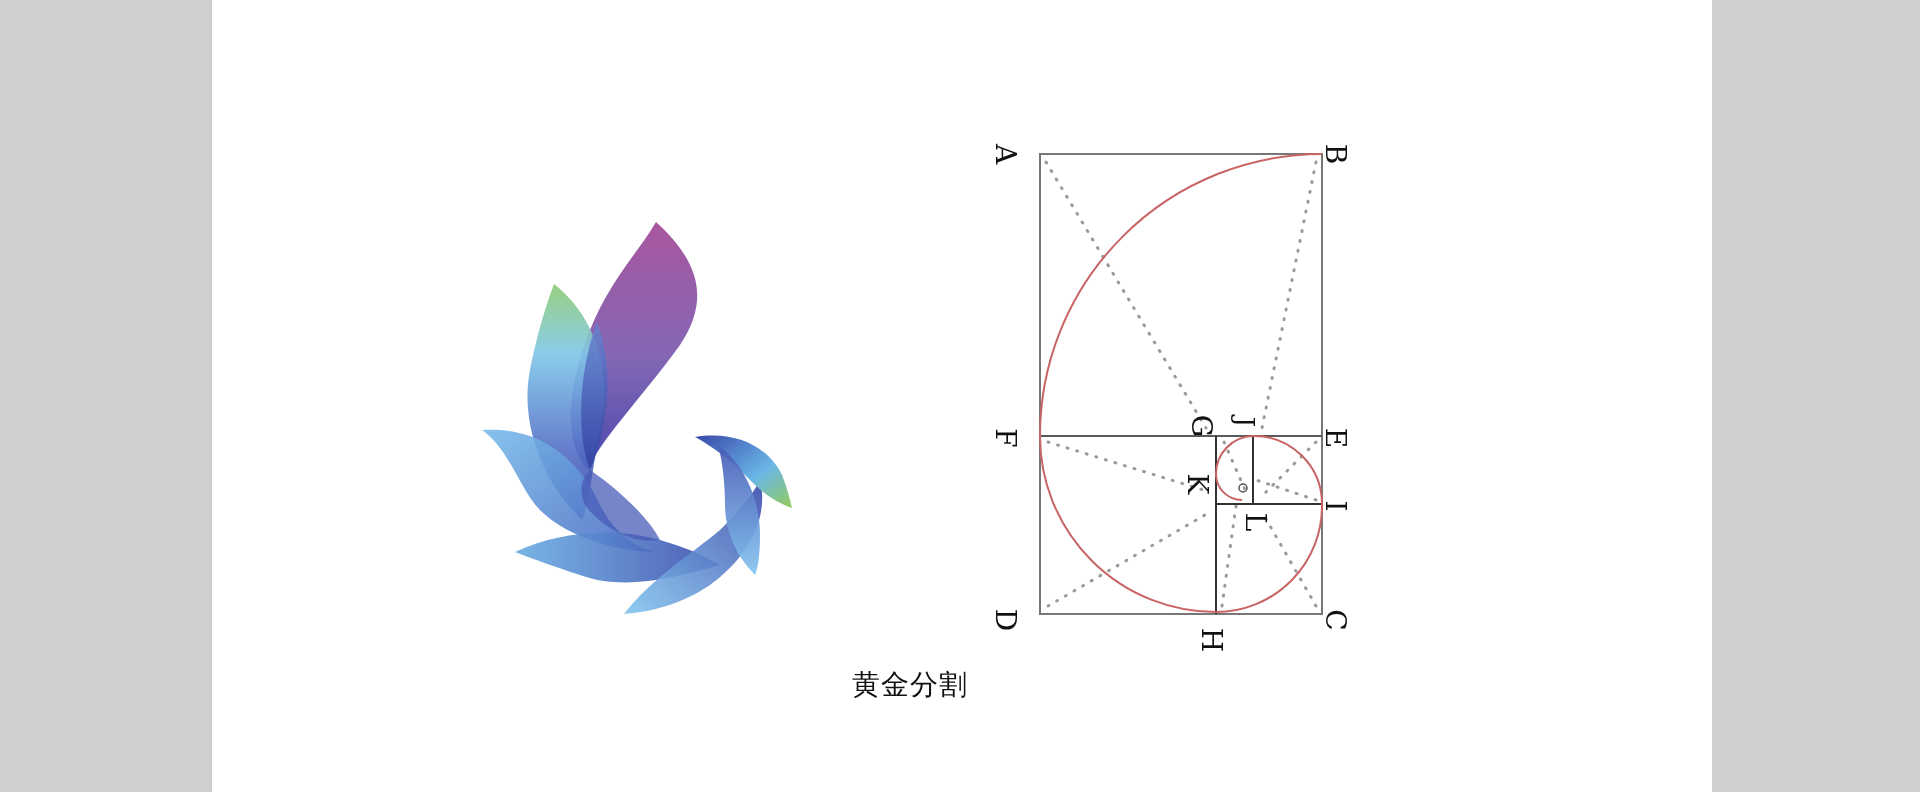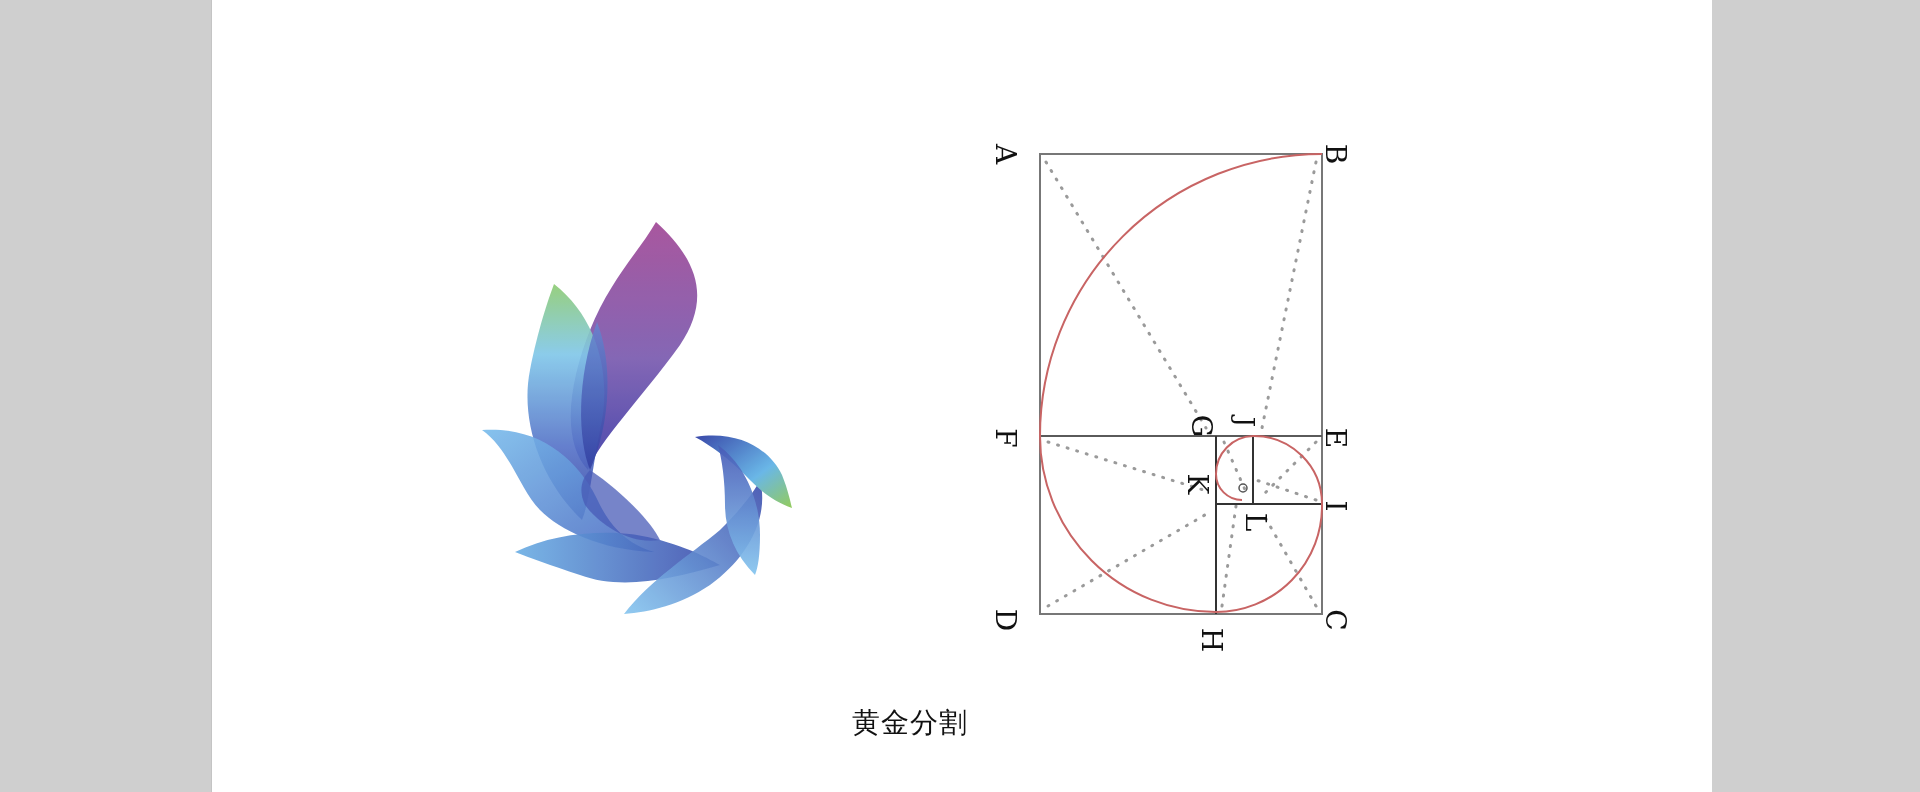--- a/index.html
+++ b/index.html
@@ -10,21 +10,21 @@
     position: relative;
   }
   .page {
     position: absolute; left: 212px; top: 0; width: 1500px; height: 792px;
     background: #ffffff;
     box-shadow: -1px 0 0 #c4c4c4;
   }
   .logo { position: absolute; left: 0; top: 0; width: 1920px; height: 792px; pointer-events: none; }
   .diagram { position: absolute; left: 0; top: 0; width: 1920px; height: 792px; }
   .caption {
-    position: absolute; left: 852px; top: 704px;
+    position: absolute; left: 852px; top: 666px;
     font-size: 28px; color: #111; letter-spacing: 1px;
     font-family: "DejaVu Sans", sans-serif;
   }
   .lbl { font-family: "DejaVu Serif", serif; font-size: 28px; fill: #111; }
   .lbl-sm { font-family: "DejaVu Serif", serif; font-size: 26px; fill: #111; }
 </style>
 </head>
 <body>
 
 <div class="page"></div>

